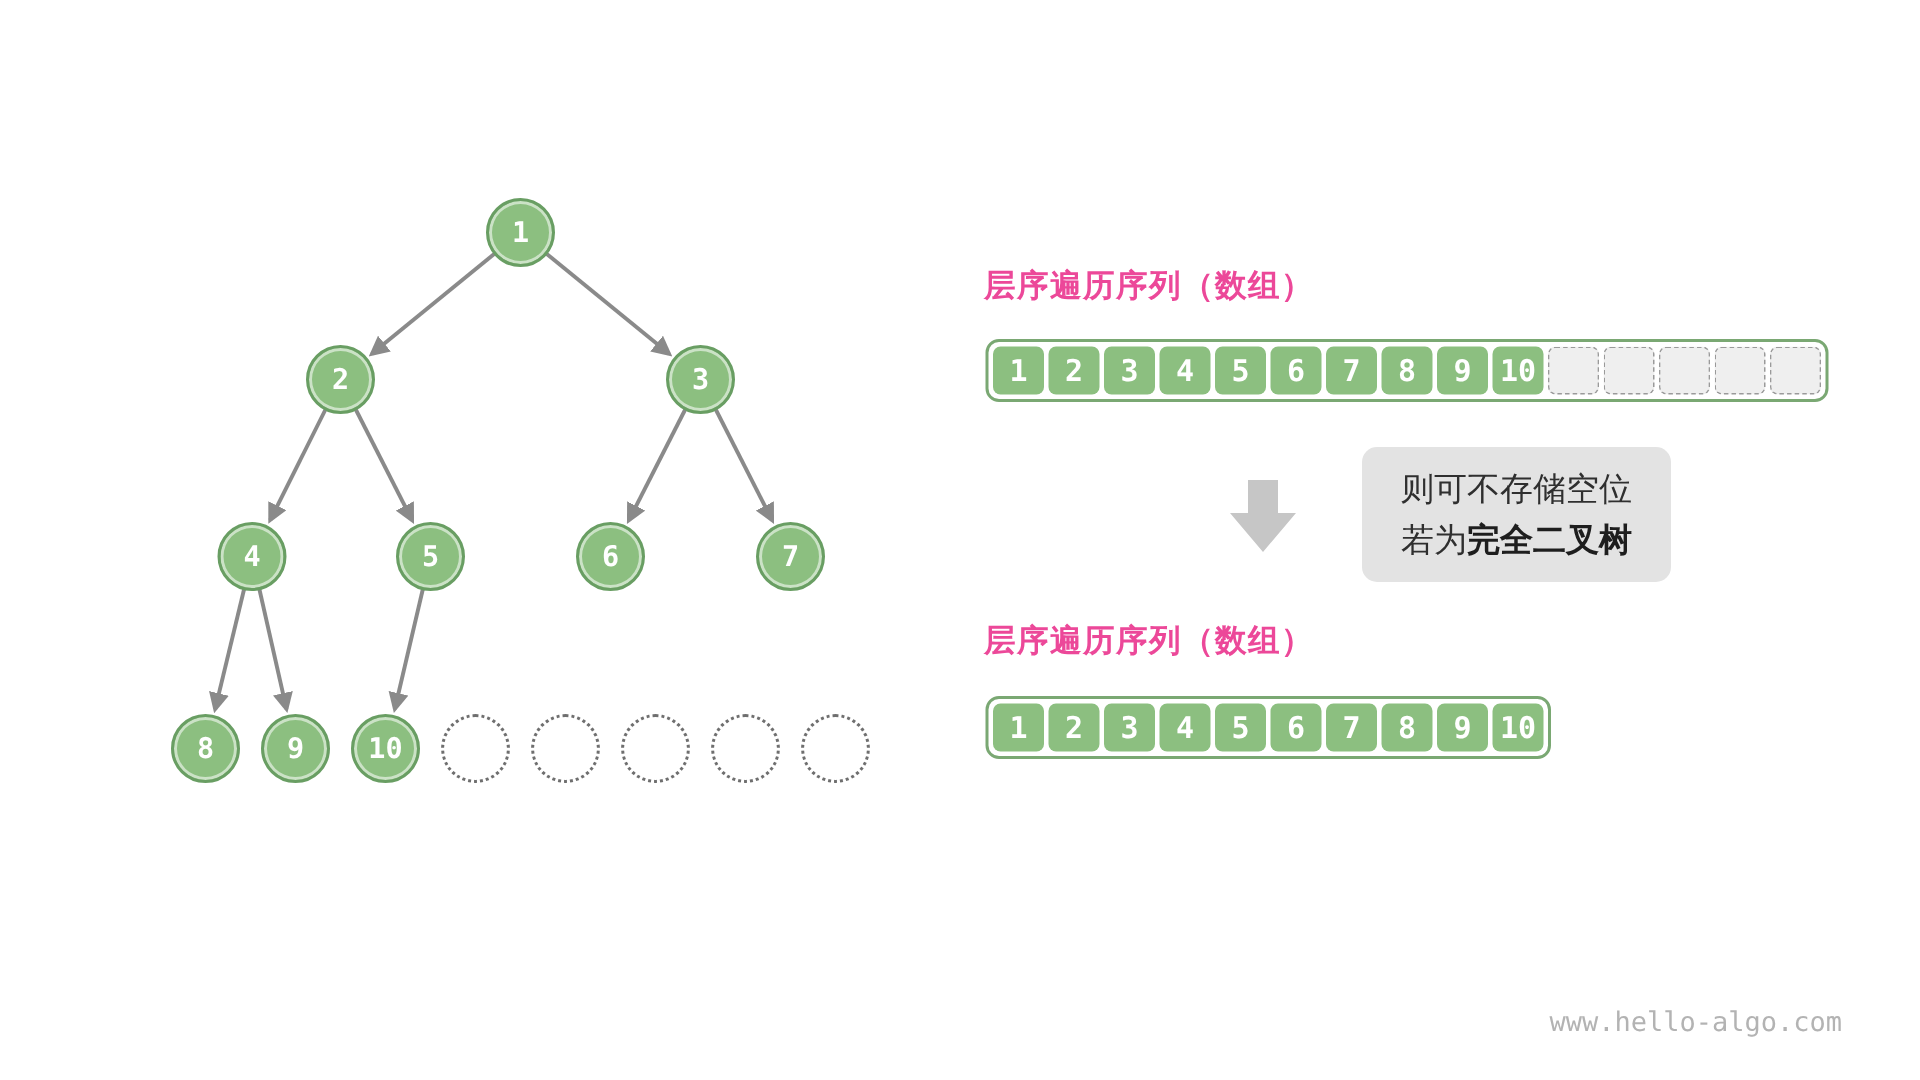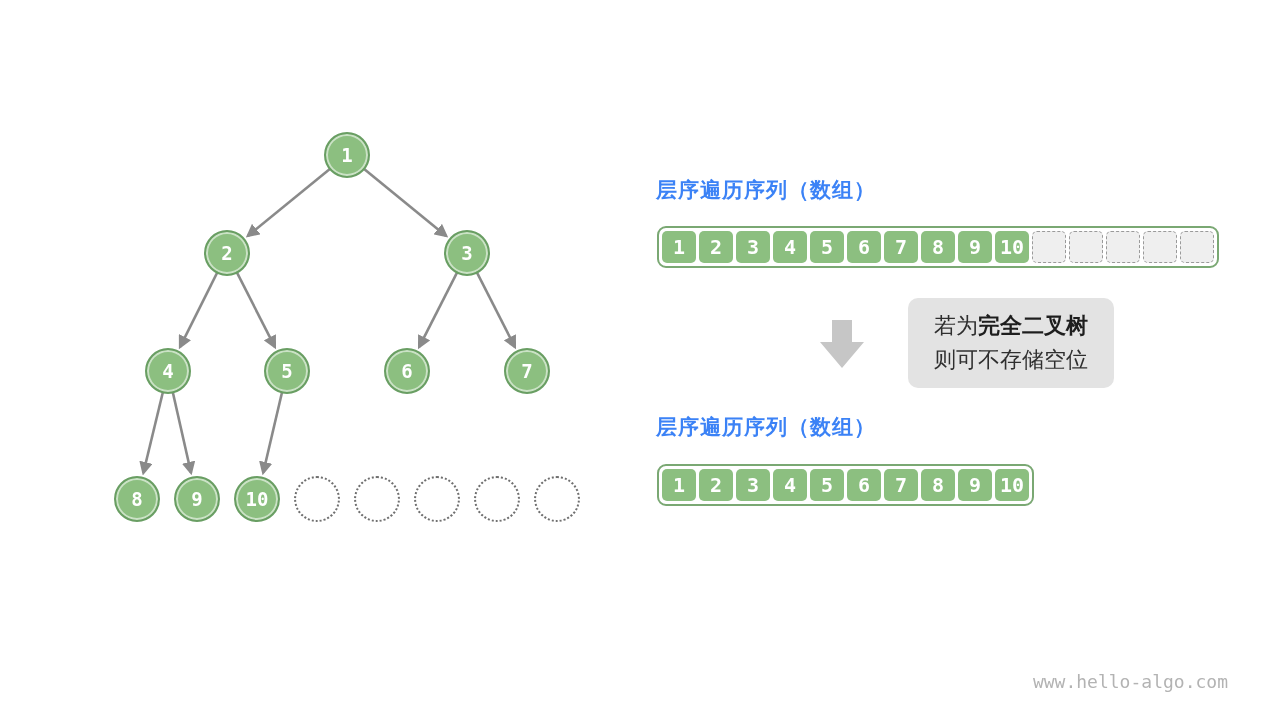--- a/index.html
+++ b/index.html
@@ -16,21 +16,21 @@
     display:flex;align-items:center;justify-content:center;
     color:#ffffff;font-family:"DejaVu Sans Mono", monospace;
     font-size:19px;font-weight:bold;z-index:2;box-sizing:border-box;
   }
   .empty-node{
     position:absolute;width:46px;height:46px;border-radius:50%;
     border:2.5px dotted #6f6f6f;background:transparent;z-index:2;box-sizing:border-box;
   }
   
   .array-label{
-    position:absolute;font-size:21px;font-weight:bold;color:#3b82f6;
+    position:absolute;font-size:21px;font-weight:bold;color:#ec4899;
     letter-spacing:1px;
   }
   .array-box{
     position:absolute;display:inline-flex;gap:3px;padding:3px;
     border:2px solid #7aa873;border-radius:9px;background:#ffffff;
     box-sizing:content-box;
   }
   .cell{
     width:34px;height:32px;border-radius:5px;background:#8cbf80;
     display:flex;align-items:center;justify-content:center;
@@ -112,22 +112,22 @@
   <div class="cell empty"></div>
   <div class="cell empty"></div>
   <div class="cell empty"></div>
 </div>
 
 <svg class="big-arrow" width="48" height="50" viewBox="0 0 48 50">
   <polygon points="14,0 34,0 34,22 46,22 24,48 2,22 14,22" fill="#c6c6c6"></polygon>
 </svg>
 
 <div class="note-box">
+  <div>则可不存储空位</div>
   <div><span>若为</span><b>完全二叉树</b></div>
-  <div>则可不存储空位</div>
 </div>
 
 <div class="array-label" style="left:656px;top:413px;">层序遍历序列（数组）</div>
 
 <div class="array-box" style="left:657px;top:464px;">
   <div class="cell">1</div>
   <div class="cell">2</div>
   <div class="cell">3</div>
   <div class="cell">4</div>
   <div class="cell">5</div>

